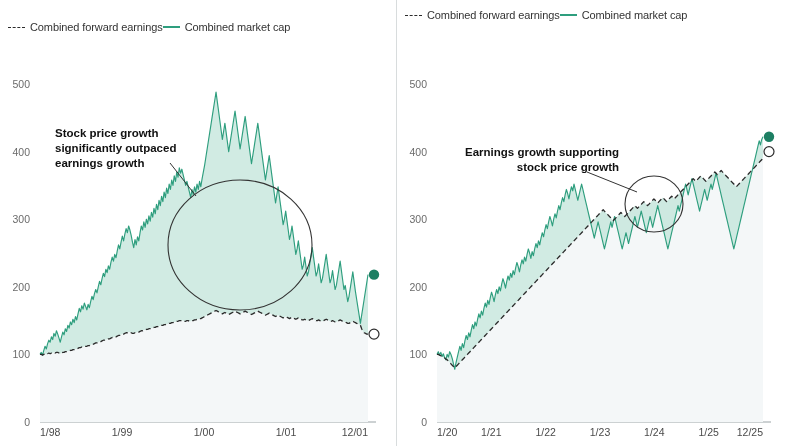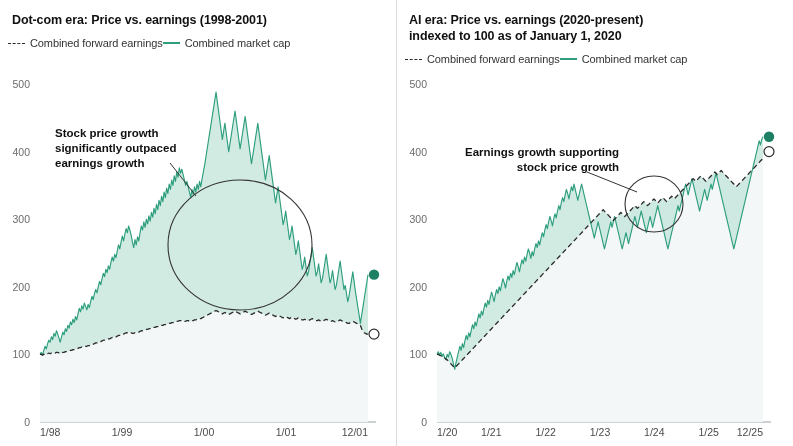--- a/index.html
+++ b/index.html
@@ -31,21 +31,20 @@
   .xlab{font-size:10.5px;fill:#4a4a4a;font-family:"Liberation Sans",sans-serif;}
   .annot{font-size:11.5px;font-weight:bold;fill:#111;font-family:"Liberation Sans",sans-serif;}
 </style>
 </head>
 <body>
 
 <div class="wrap">
 
   <div class="panel left">
     <div class="titles">
-      <div class="title-line">Dot-com era: Price vs. earnings (1998-2001)</div>
     </div>
     <div class="legend">
       <div class="legend-item">
         <span class="swatch dashed"></span>
         <span class="legend-label">Combined forward earnings</span>
       </div>
       <div class="legend-item">
         <span class="swatch solid"></span>
         <span class="legend-label">Combined market cap</span>
       </div>
@@ -73,24 +72,20 @@
           <ellipse cx="240" cy="245" rx="72" ry="65" fill="none" stroke="#333" stroke-width="1.1"></ellipse>
           <line x1="170" y1="163" x2="196" y2="196" stroke="#333" stroke-width="1"></line>
           <text x="55" y="137" text-anchor="start" class="annot">Stock price growth</text>
           <text x="55" y="152" text-anchor="start" class="annot">significantly outpaced</text>
           <text x="55" y="167" text-anchor="start" class="annot">earnings growth</text>
         </svg>
     </div>
   </div>
 
   <div class="panel right">
-    <div class="titles">
-      <div class="title-line">AI era: Price vs. earnings (2020-present)</div>
-      <div class="title-line">indexed to 100 as of January 1, 2020</div>
-    </div>
     <div class="legend">
       <div class="legend-item">
         <span class="swatch dashed"></span>
         <span class="legend-label">Combined forward earnings</span>
       </div>
       <div class="legend-item">
         <span class="swatch solid"></span>
         <span class="legend-label">Combined market cap</span>
       </div>
     </div>

